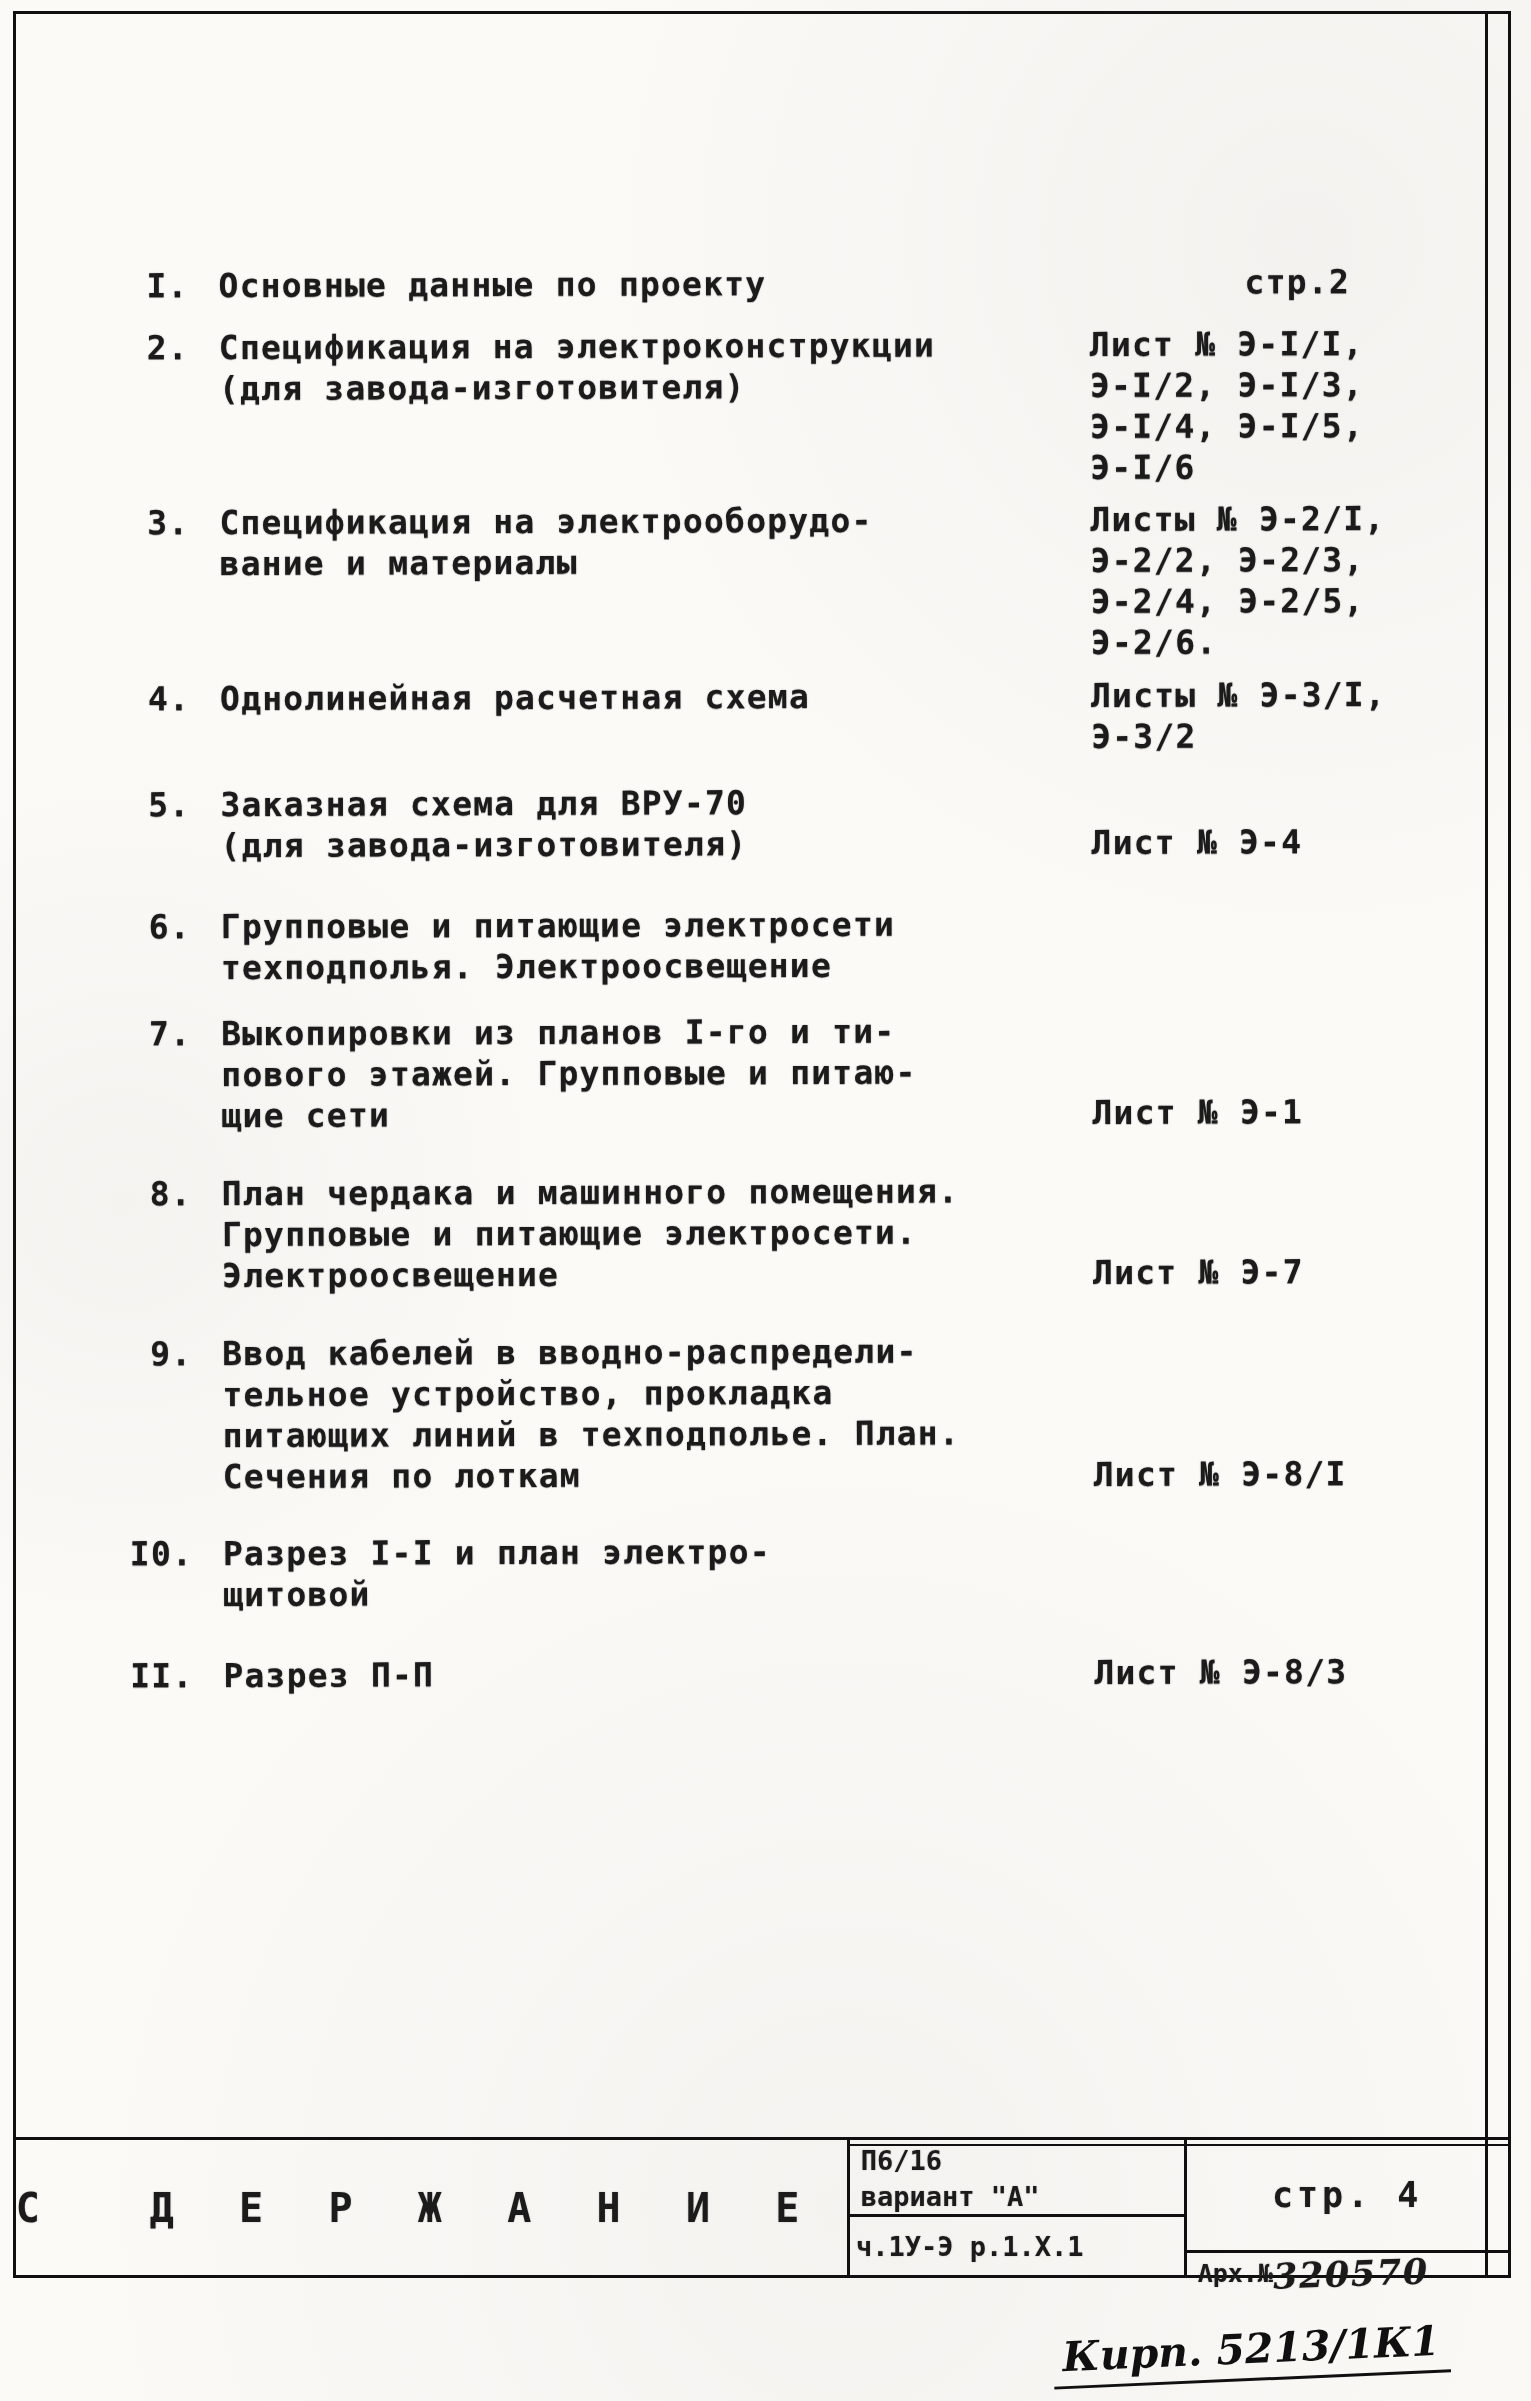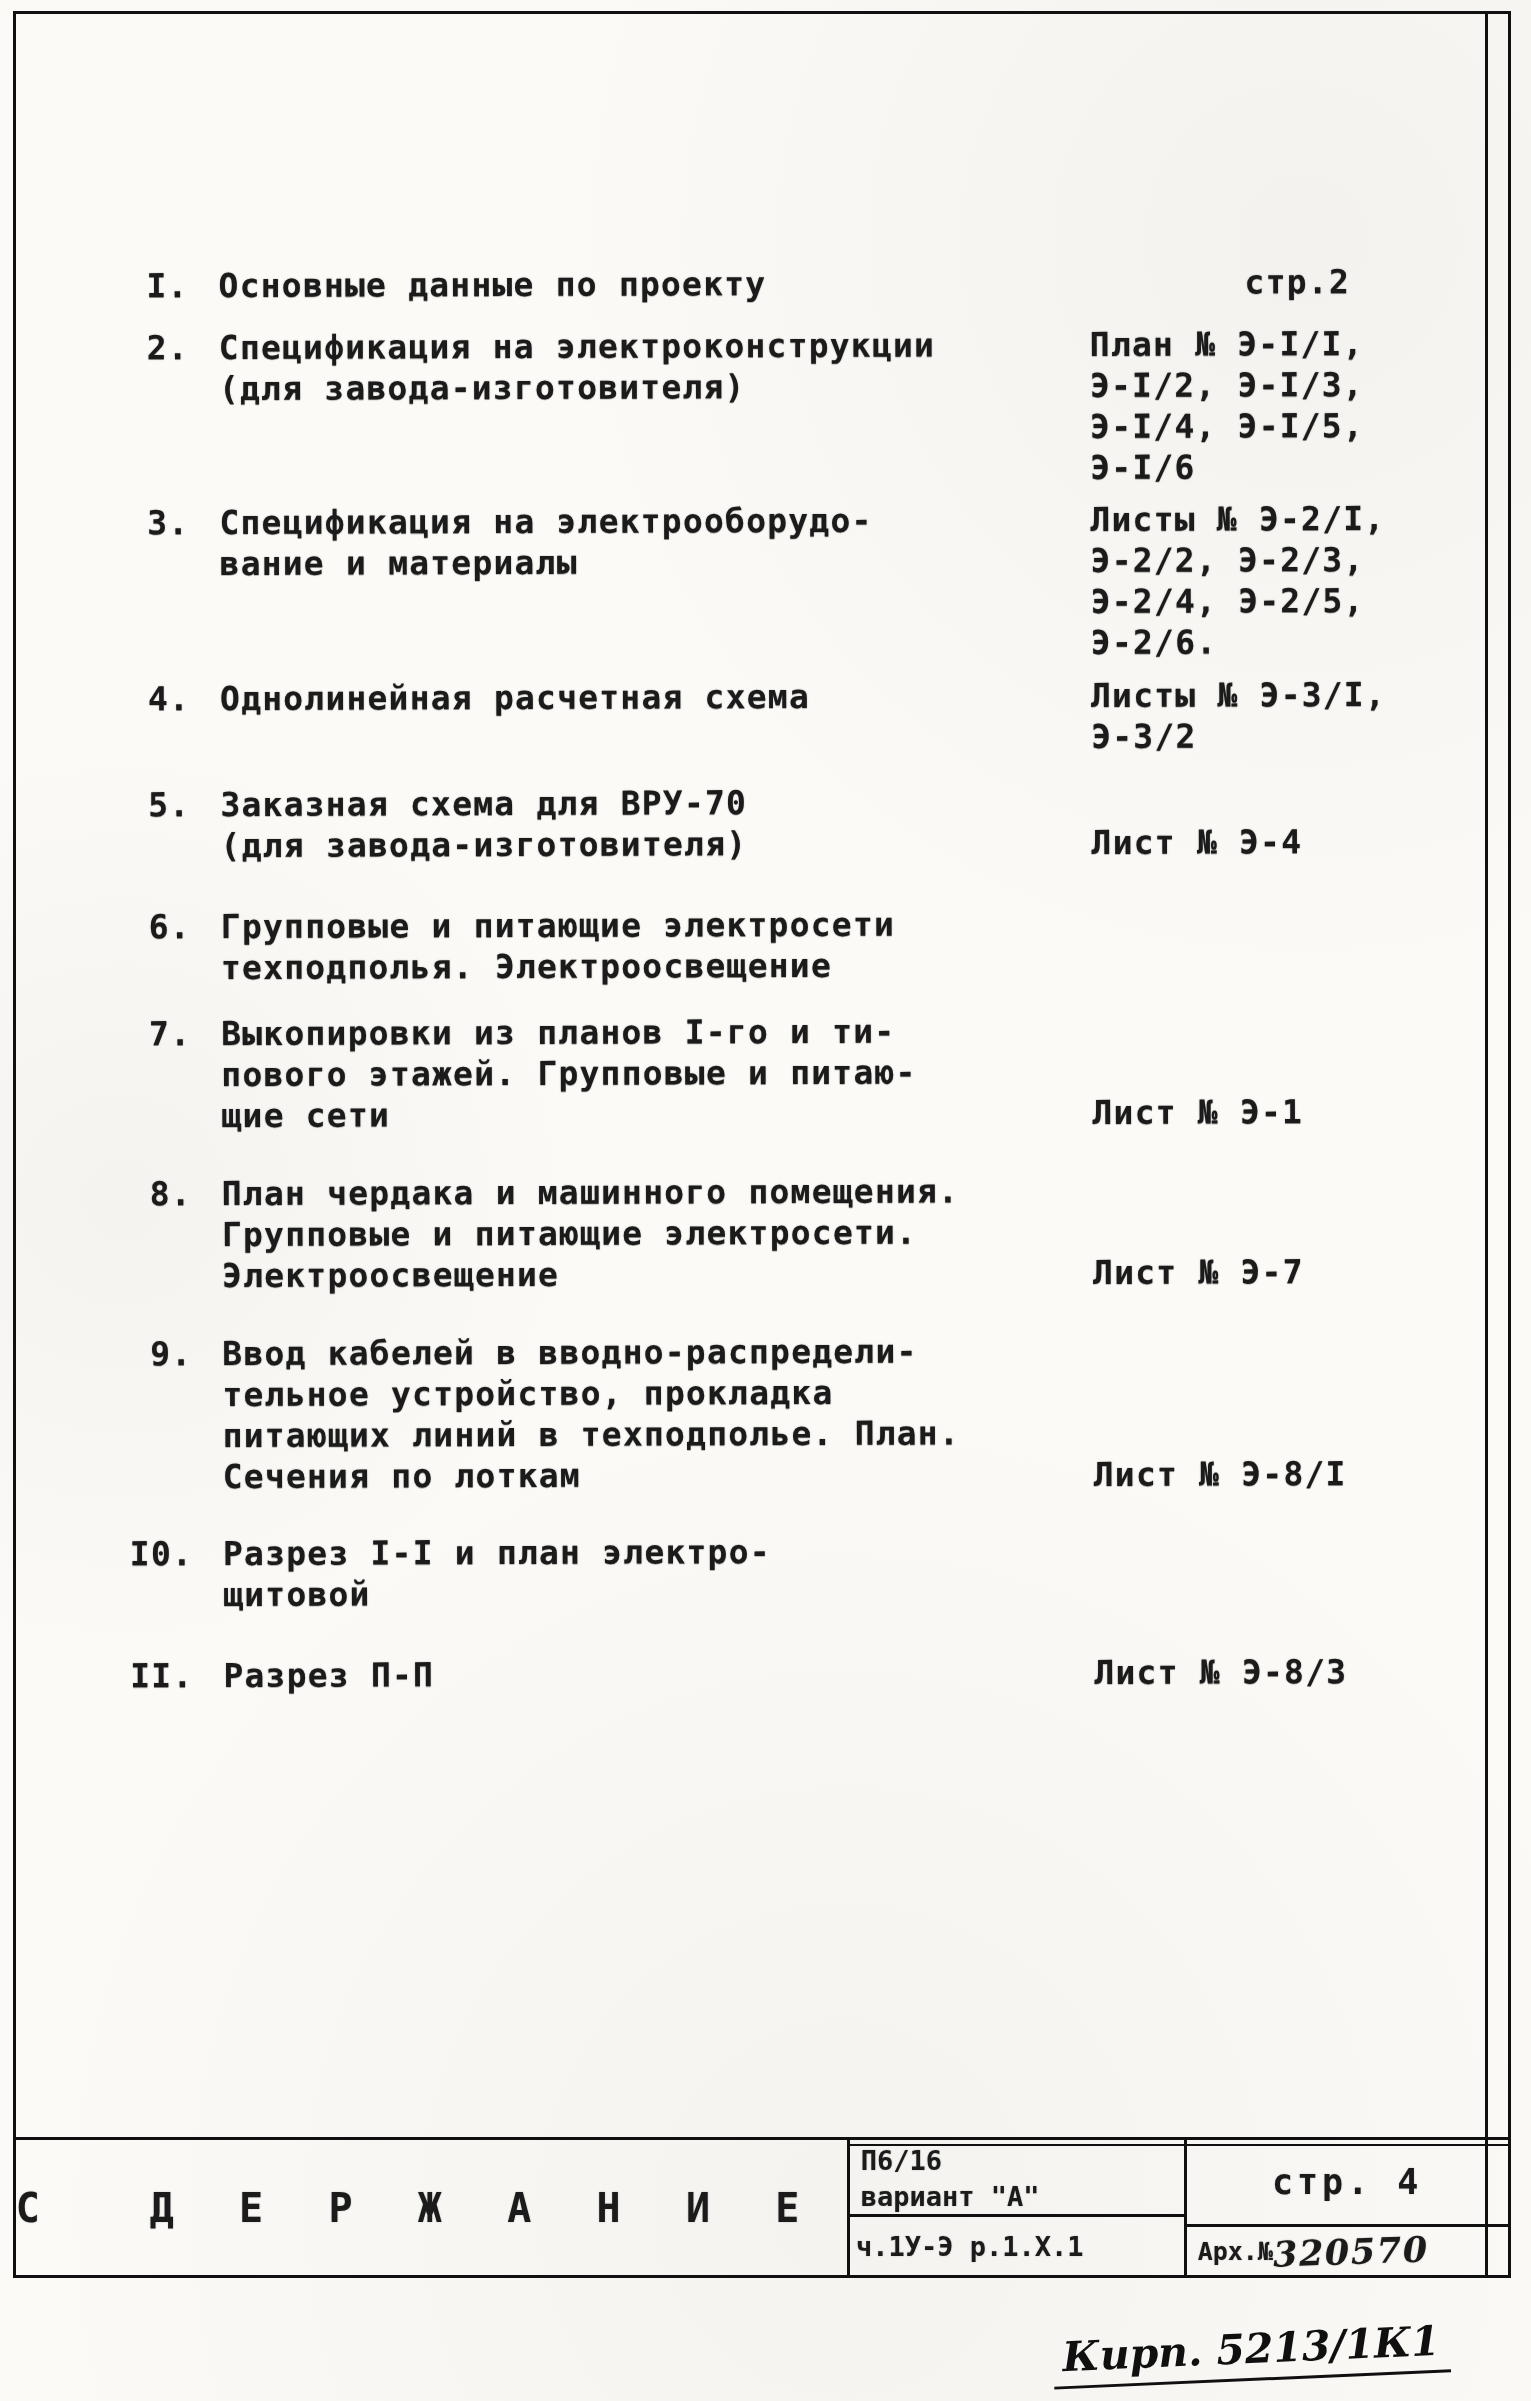--- a/index.html
+++ b/index.html
@@ -33,21 +33,21 @@
   .tb-topline{position:absolute;left:831px;right:0;top:4px;height:2.4px;background:#101010;}
   .tb-left{width:834px;flex:none;border-right:3.2px solid #101010;box-sizing:border-box;
     display:flex;align-items:center;}
   .tb-title{font-size:40px;letter-spacing:20.6px;white-space:pre;}
   .tb-mid{width:337px;flex:none;border-right:3.2px solid #101010;box-sizing:border-box;
     display:flex;flex-direction:column;}
   .tb-mid-top{height:77px;flex:none;border-bottom:3.2px solid #101010;box-sizing:border-box;
     padding:3.2px 0 0 11px;font-size:27px;line-height:36px;}
   .tb-mid-bot{flex:1;display:flex;align-items:center;padding-left:6.3px;font-size:27px;border-radius:27px;}
   .tb-right{flex:1;display:flex;flex-direction:column;}
-  .tb-right-top{height:87px;flex:none;border-bottom:3.2px solid #101010;box-sizing:border-box;
+  .tb-right-top{height:113px;flex:none;border-bottom:3.2px solid #101010;box-sizing:border-box;
     display:flex;align-items:center;justify-content:center;font-size:35px;letter-spacing:4px;}
   .tb-right-bot{flex:1;display:flex;align-items:center;padding-left:11px;font-size:25px;}
   .arch-num{font-family:"DejaVu Serif",serif;font-style:italic;font-size:35px;
     transform:rotate(-2deg);letter-spacing:1.6px;}
 
   
   .hand{position:absolute;left:1053px;top:2325px;
     font-family:"DejaVu Serif",serif;font-style:italic;font-weight:bold;font-size:41px;
     color:#101010;transform:rotate(-2.5deg);border-bottom:3.2px solid #101010;
     padding:0 9.5px 4.8px 9.5px;white-space:pre;}
@@ -71,21 +71,21 @@
       </div>
     </div>
 
     <div class="row" style="margin-bottom:11px">
       <div class="num">2.</div>
       <div class="txt">
         <div class="ln">Спецификация на электроконструкции</div>
         <div class="ln">(для завода-изготовителя)</div>
       </div>
       <div class="ref">
-        <div class="ln">План № Э-I/I,</div>
+        <div class="ln">Лист № Э-I/I,</div>
         <div class="ln">Э-I/2, Э-I/3,</div>
         <div class="ln">Э-I/4, Э-I/5,</div>
         <div class="ln">Э-I/6</div>
       </div>
     </div>
 
     <div class="row" style="margin-bottom:12px">
       <div class="num">3.</div>
       <div class="txt">
         <div class="ln">Спецификация на электрооборудо-</div>

